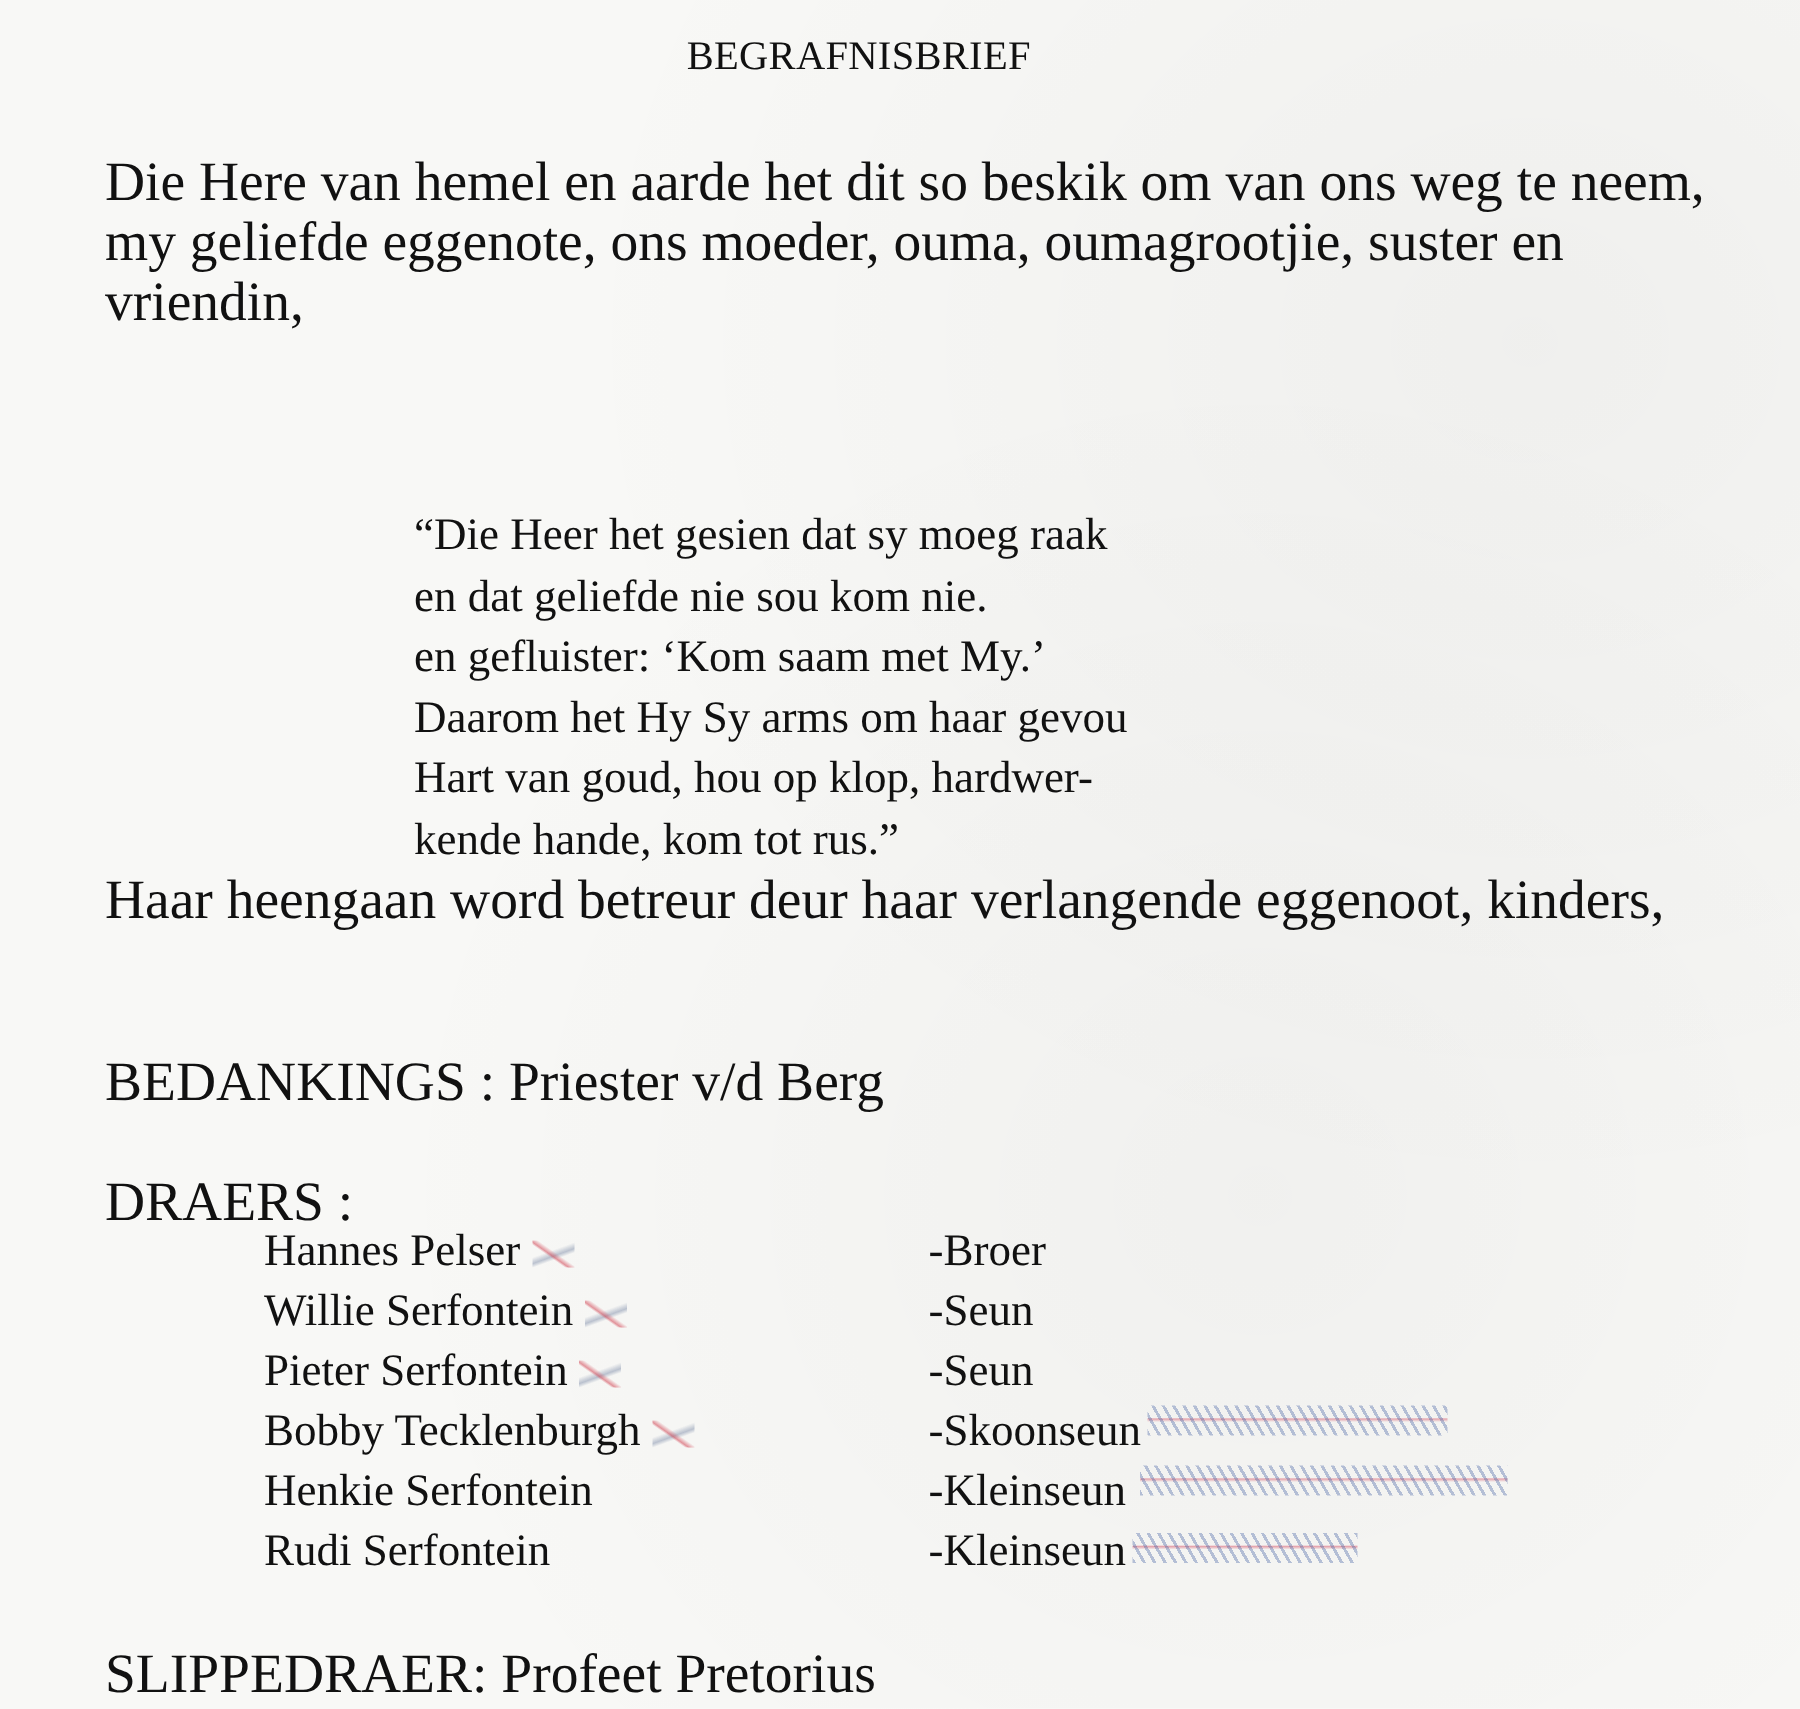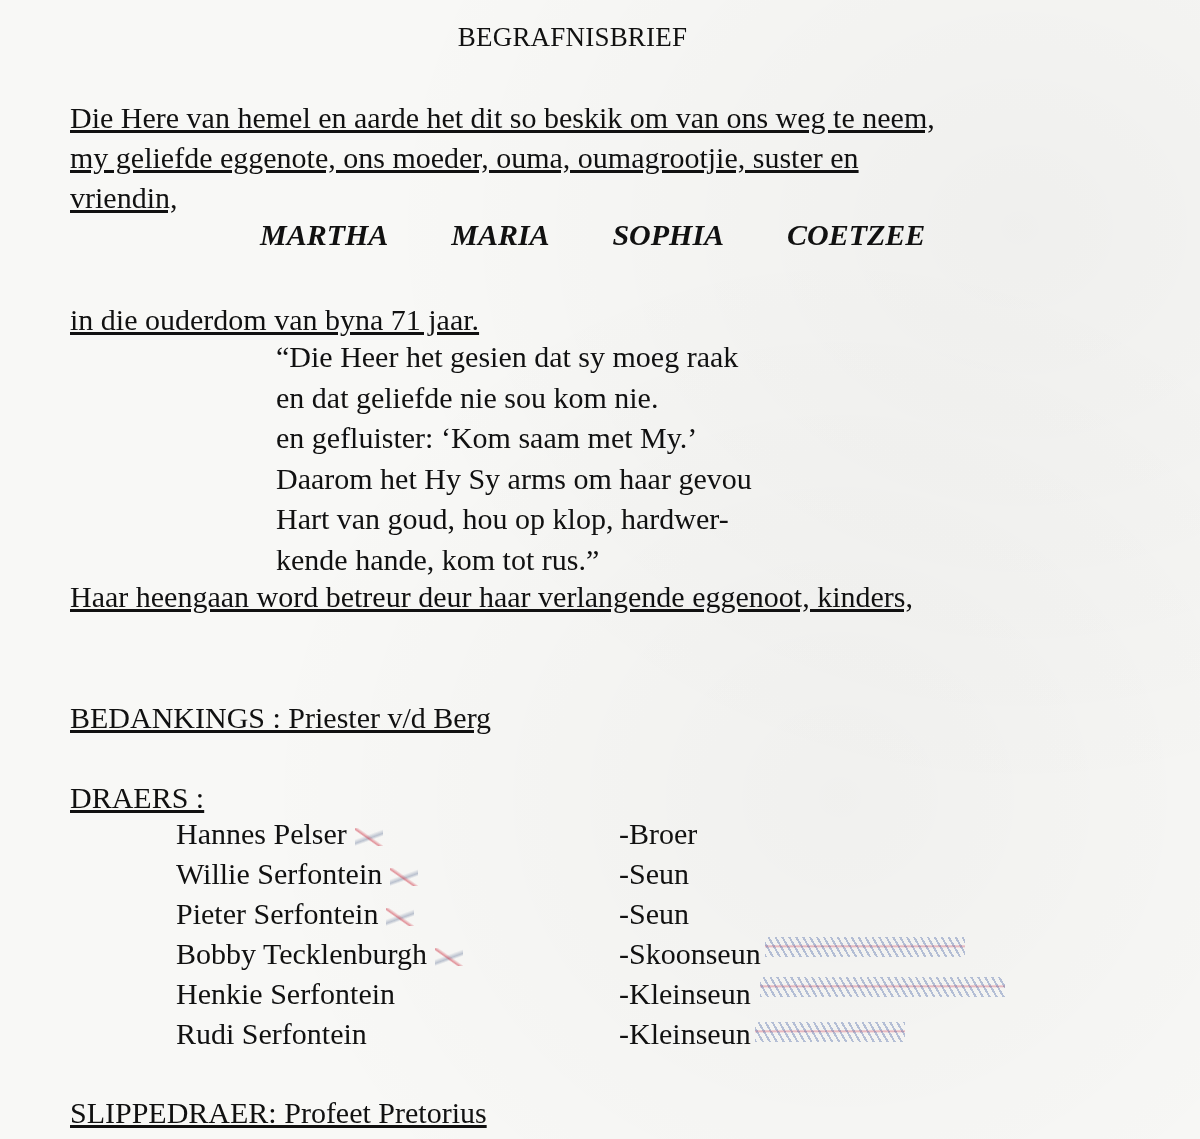--- a/index.html
+++ b/index.html
@@ -27,24 +27,23 @@
       position: absolute;
       top: 22px;
       left: 0;
       width: 1145px;
       text-align: center;
       font-size: 27px;
       letter-spacing: 0.2px;
     }
     .line {
       position: absolute;
-      font-size: 30px;
+      font-size: 37px;
       white-space: nowrap;
       line-height: 1;
-      text-decoration: underline;
     }
     .name {
       position: absolute;
       top: 218px;
       left: 260px;
       font-size: 30px;
       font-weight: bold;
       font-style: italic;
       word-spacing: 14px;
       white-space: nowrap;
@@ -102,23 +101,21 @@
 <body>
 
 <div class="page">
 
   <div class="title">BEGRAFNISBRIEF</div>
 
   <div class="line" style="top:103px; left:70px;">Die Here van hemel en aarde het dit so beskik om van ons weg te neem,</div>
   <div class="line" style="top:143px; left:70px;">my geliefde eggenote, ons moeder, ouma, oumagrootjie, suster en</div>
   <div class="line" style="top:183px; left:70px;">vriendin,</div>
 
-  <div class="name" style="white-space:pre;">MARTHA   MARIA   SOPHIA   COETZEE</div>
 
-  <div class="line" style="top:305px; left:70px;">in die ouderdom van byna 71 jaar.</div>
 
   <div class="poem">
     <div>“Die Heer het gesien dat sy moeg raak</div>
     <div>en dat geliefde nie sou kom nie.</div>
     <div>en gefluister: ‘Kom saam met My.’</div>
     <div>Daarom het Hy Sy arms om haar gevou</div>
     <div>Hart van goud, hou op klop, hardwer-</div>
     <div>kende hande, kom tot rus.”</div>
   </div>
 

